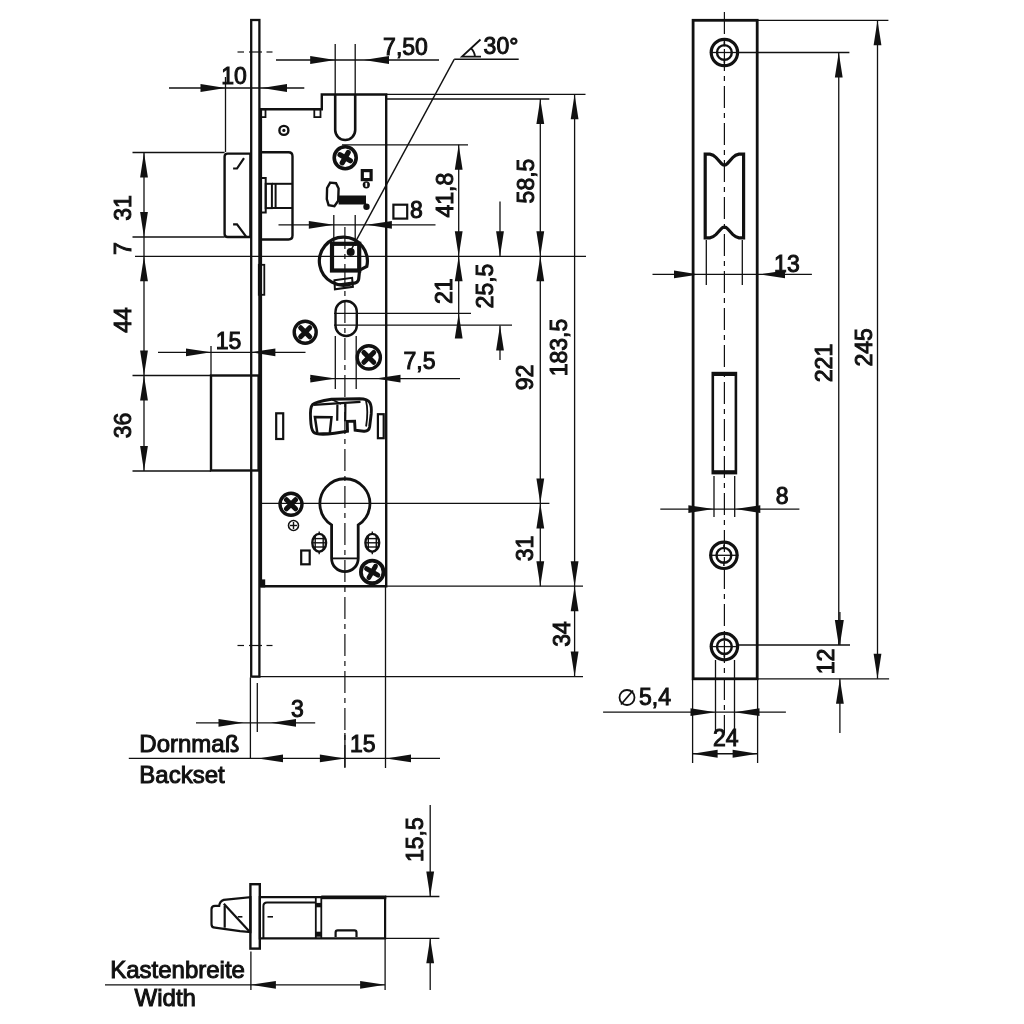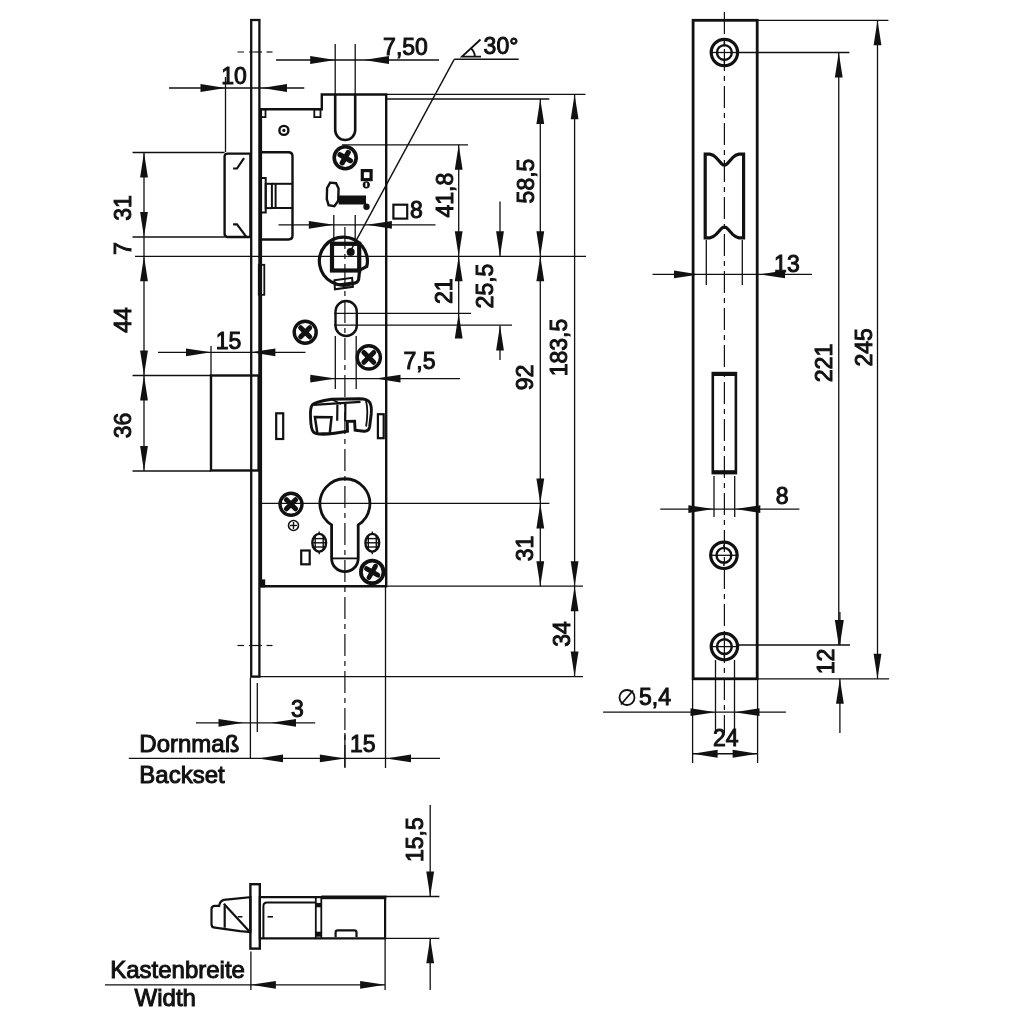--- a/index.html
+++ b/index.html
@@ -1,16 +1,16 @@
 <!DOCTYPE html>
 <html><head>
 <meta charset="utf-8">
 <style>
 html,body{margin:0;padding:0;background:#fff;}
-#page{width:1024px;height:1024px;background:#fff;position:relative;overflow:hidden;border-radius:12px;}
+#page{width:1024px;height:1024px;background:#fff;position:relative;overflow:hidden;}
 svg{position:absolute;top:0;left:0;}
 text{font-family:"Liberation Sans",sans-serif;fill:#111;}
 </style>
 </head>
 <body>
 <div id="page">
 <svg width="1024" height="1024" viewBox="0 0 1024 1024">
 <g stroke="#111" fill="none">
 
 <g>

